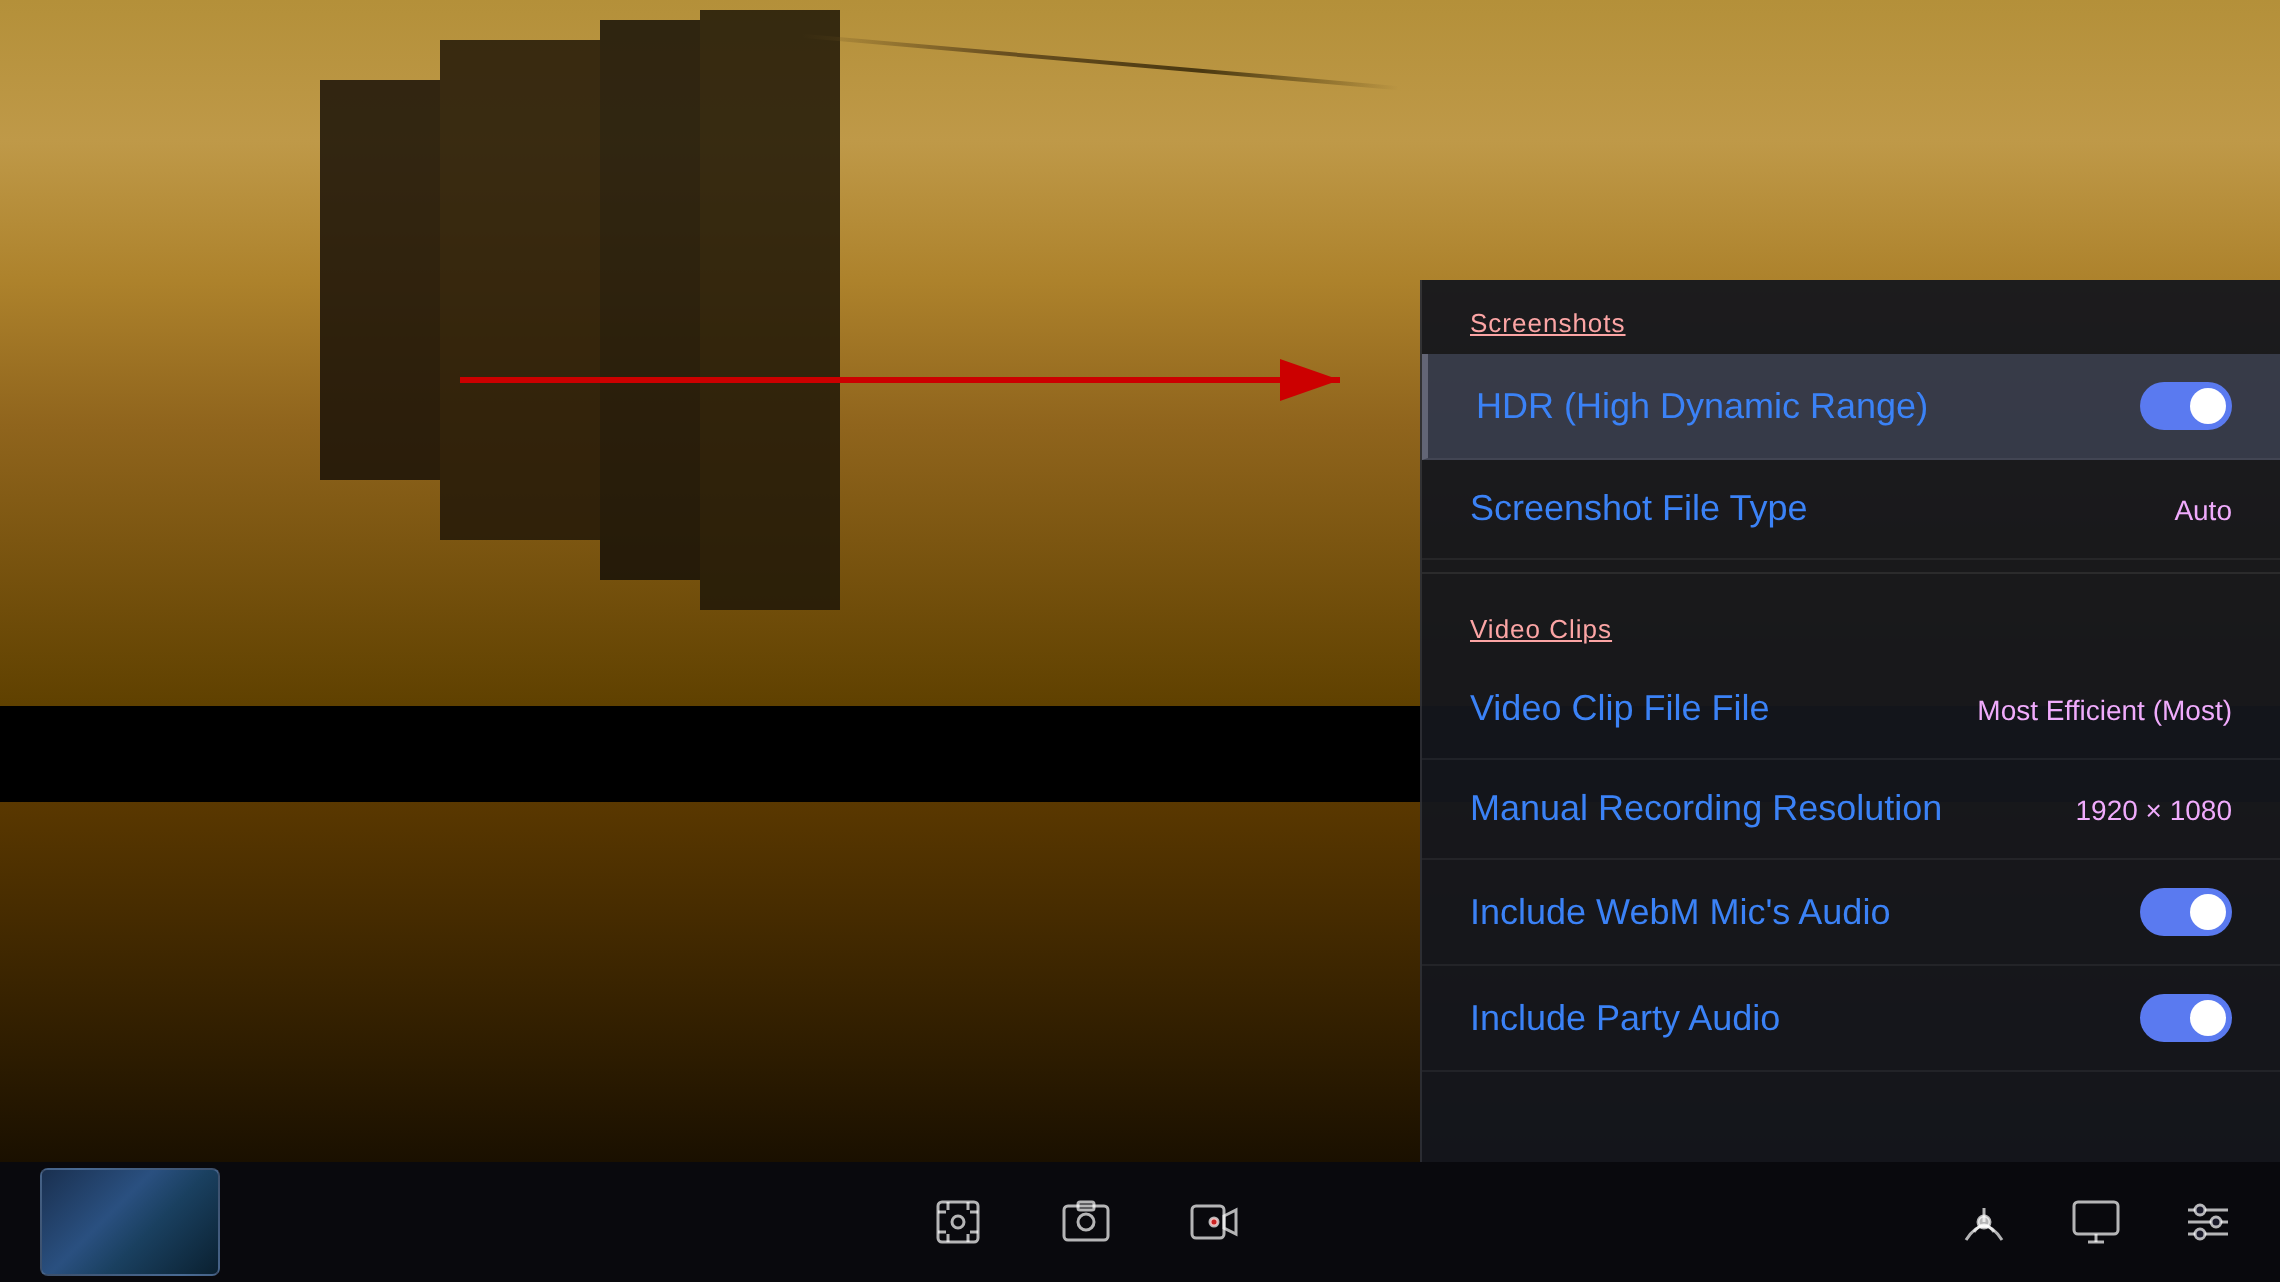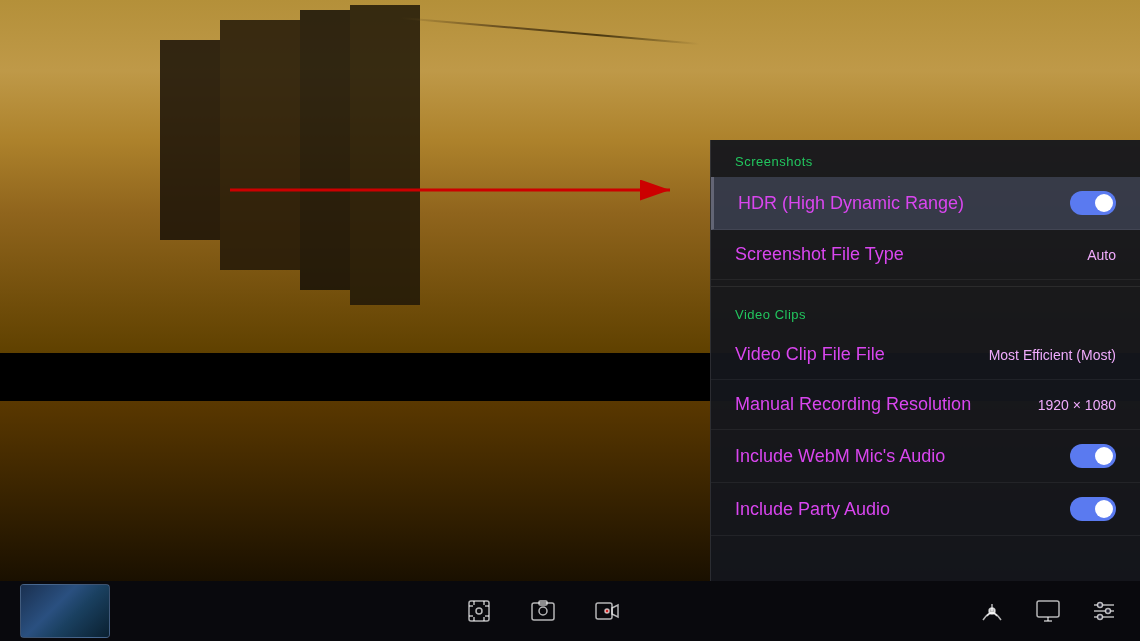--- a/index.html
+++ b/index.html
@@ -108,41 +108,42 @@
       right: 0;
       width: 430px;
       bottom: 60px;
       background: rgba(20, 22, 28, 0.95);
       border-left: 1px solid rgba(255,255,255,0.1);
     }
 
     .settings-section-label {
       padding: 14px 24px 8px;
       font-size: 13px;
-      color: #22c55e;
+      color: #fca5a5;
       letter-spacing: 0.5px;
+      text-decoration: underline;
     }
 
     .settings-item {
       padding: 14px 24px;
       display: flex;
       align-items: center;
       justify-content: space-between;
       border-bottom: 1px solid rgba(255,255,255,0.06);
       cursor: pointer;
     }
 
     .settings-item.highlighted {
       background: rgba(60, 65, 80, 0.85);
       border-left: 3px solid rgba(200,200,220,0.3);
     }
 
     .settings-item-label {
       font-size: 18px;
-      color: #d946ef;
+      color: #3b82f6;
       font-weight: 400;
     }
 
     .settings-item-value {
       font-size: 14px;
       color: #f0abfc;
       flex-shrink: 0;
     }
 
     .divider {

